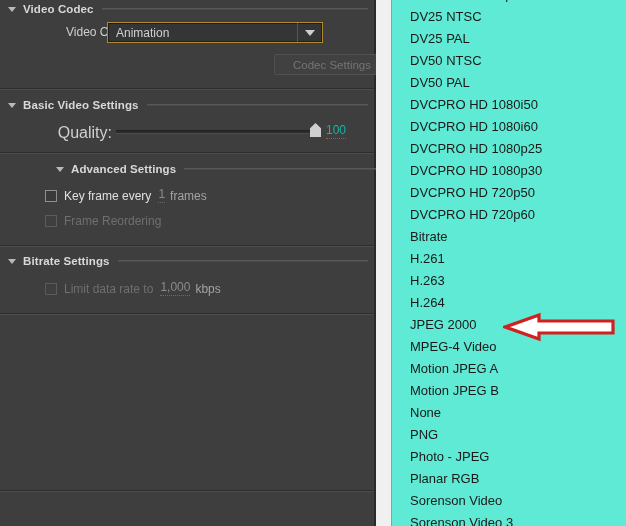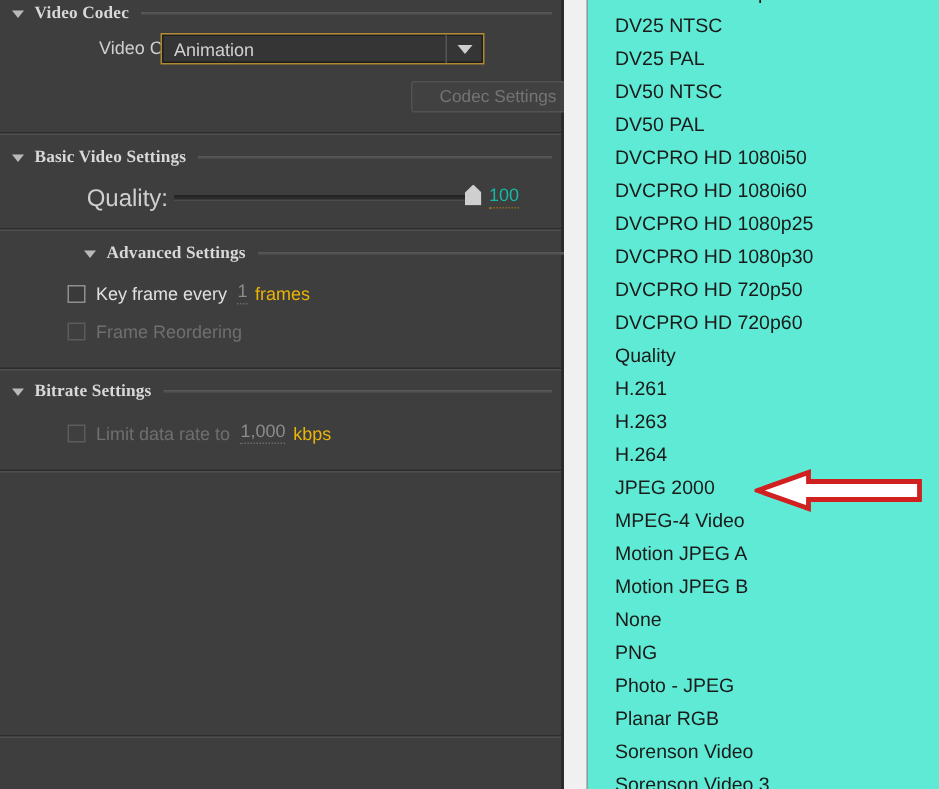--- a/index.html
+++ b/index.html
@@ -54,21 +54,20 @@
     border-top: 5px solid #b9b9b9;
     margin-left: 8px;
     margin-right: 7px;
   }
   .sec-title {
     font-size: 11.5px;
     font-weight: bold;
     color: #d8d8d8;
     white-space: nowrap;
     letter-spacing: 0.1px;
-    font-family: Liberation Serif, serif;
   }
   .sec-rule {
     flex: 1;
     height: 1px;
     background: #585858;
     margin-left: 8px;
     margin-right: 8px;
     border-bottom: 1px solid #4a4a4a;
   }
 
@@ -194,21 +193,21 @@
   .num-field {
     font-size: 12px;
     color: #8c8c8c;
     margin-left: 7px;
     border-bottom: 1px dotted #6a6a6a;
     padding-bottom: 1px;
     line-height: 13px;
   }
   .unit-label {
     font-size: 12px;
-    color: #eab308;
+    color: #a3a3a3;
     margin-left: 5px;
     white-space: nowrap;
   }
 
   
   #codec-dropdown {
     position: absolute;
     left: 391px; top: 0;
     width: 235px;
     height: 526px;
@@ -328,21 +327,21 @@
         <div class="dd-item">DV25 NTSC</div>
         <div class="dd-item">DV25 PAL</div>
         <div class="dd-item">DV50 NTSC</div>
         <div class="dd-item">DV50 PAL</div>
         <div class="dd-item">DVCPRO HD 1080i50</div>
         <div class="dd-item">DVCPRO HD 1080i60</div>
         <div class="dd-item">DVCPRO HD 1080p25</div>
         <div class="dd-item">DVCPRO HD 1080p30</div>
         <div class="dd-item">DVCPRO HD 720p50</div>
         <div class="dd-item">DVCPRO HD 720p60</div>
-        <div class="dd-item">Quality</div>
+        <div class="dd-item">Bitrate</div>
         <div class="dd-item">H.261</div>
         <div class="dd-item">H.263</div>
         <div class="dd-item">H.264</div>
         <div class="dd-item">JPEG 2000</div>
         <div class="dd-item">MPEG-4 Video</div>
         <div class="dd-item">Motion JPEG A</div>
         <div class="dd-item">Motion JPEG B</div>
         <div class="dd-item">None</div>
         <div class="dd-item">PNG</div>
         <div class="dd-item">Photo - JPEG</div>

